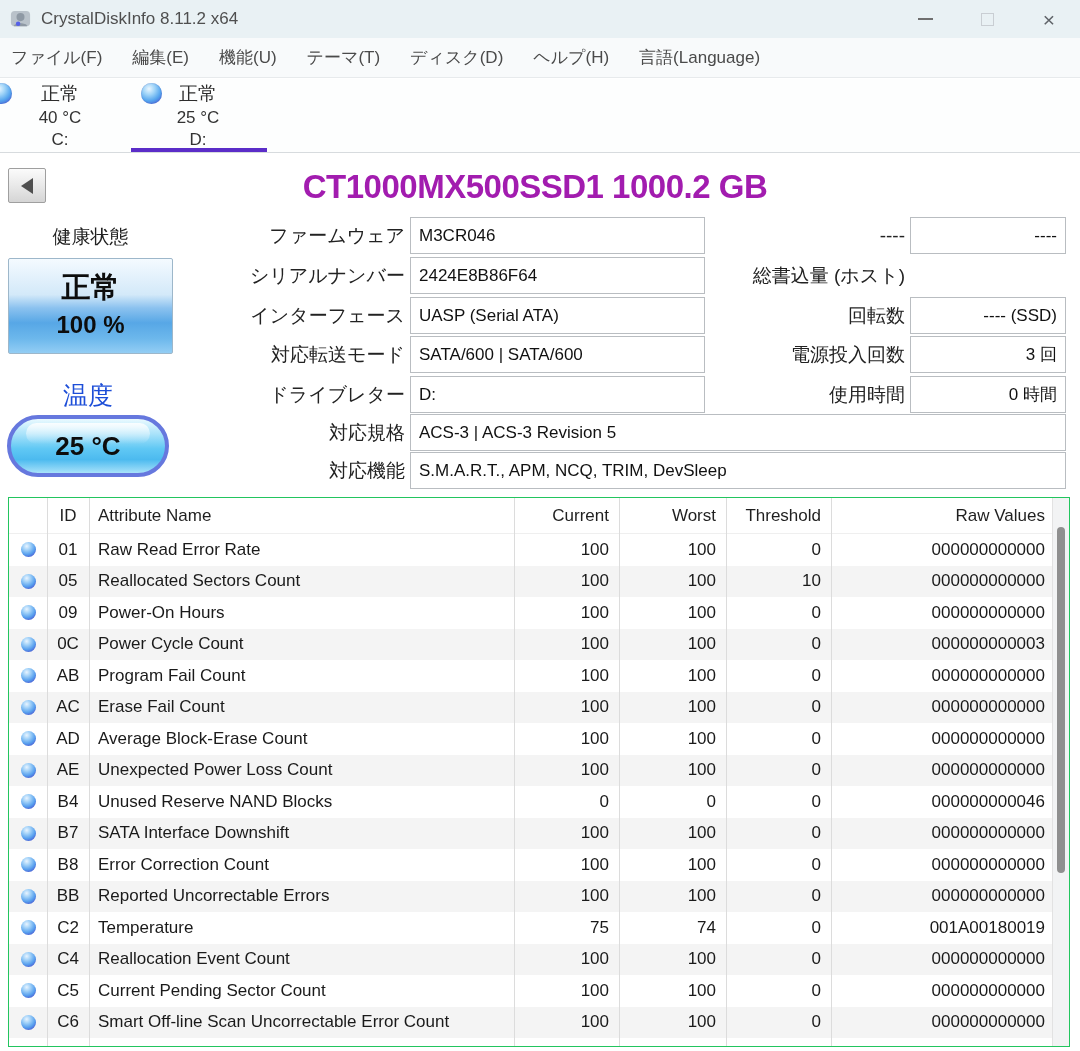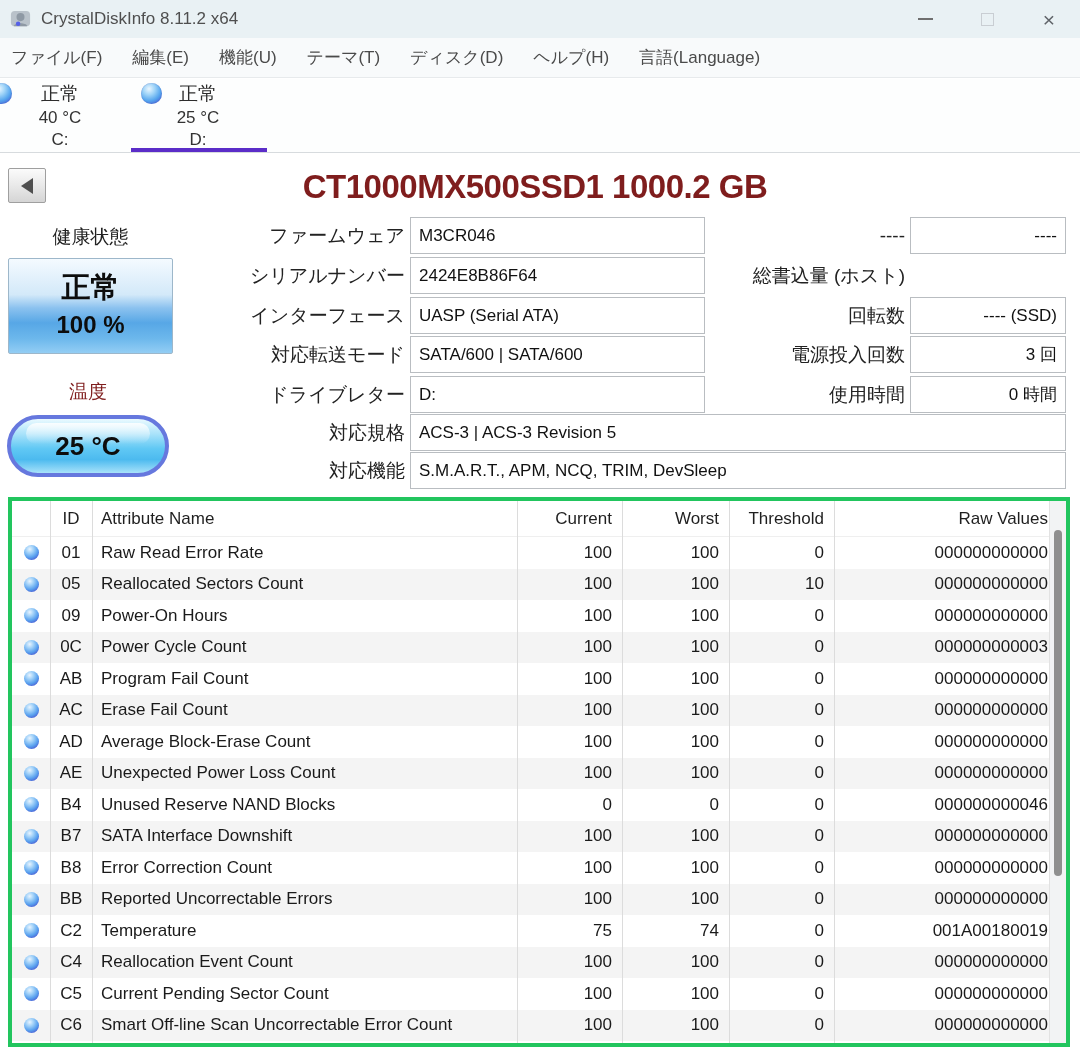--- a/index.html
+++ b/index.html
@@ -45,33 +45,33 @@
   
   #back-button { position:absolute; left:8px; top:168px; width:38px; height:35px;
     background:linear-gradient(180deg,#fbfbfb 0%,#e9e9e9 50%,#d5d5d5 100%);
     border:1px solid #9f9f9f; border-radius:2px;
     display:flex; align-items:center; justify-content:center; }
   #back-arrow { width:0; height:0; border-top:8px solid transparent; border-bottom:8px solid transparent;
     border-right:12px solid #4f4f4f; }
 
   
   #drive-title { position:absolute; left:180px; top:168px; width:710px; height:42px;
-    text-align:center; font-size:33px; font-weight:600; color:#7f1d1d; letter-spacing:-.5px; }
+    text-align:center; font-size:33px; font-weight:600; color:#a21caf; letter-spacing:-.5px; }
 
   
   #health-label { position:absolute; left:8px; top:224px; width:165px; text-align:center;
     font-size:19px; color:#222; }
   #health-box { position:absolute; left:8px; top:258px; width:165px; height:96px;
     border:1px solid #9db7ca; border-radius:2px;
     background:linear-gradient(180deg,#f4faff 0%,#d3e9f9 38%,#8cc2ef 52%,#57a7e6 68%,#6db8ec 85%,#93cdf4 100%);
     text-align:center; }
   #health-status { font-size:29px; font-weight:bold; color:#0d0d0d; margin-top:9px; }
   #health-percent { font-size:24px; font-weight:bold; color:#0d0d0d; margin-top:3px; }
   #temp-label { position:absolute; left:8px; top:379px; width:160px; text-align:center;
-    font-size:19px; color:#7f1d1d; }
+    font-size:25px; color:#1d4ed8; }
   #temp-pill { position:absolute; left:7px; top:415px; width:162px; height:62px;
     border-radius:31px; border:4px solid #6678de;
     background:linear-gradient(180deg,#eafaff 0%,#a8e2fa 28%,#60c8f4 55%,#4cbaef 75%,#a8e2fa 100%);
     display:flex; align-items:center; justify-content:center; position:absolute; overflow:hidden; }
   #temp-pill::after { content:""; position:absolute; left:10%; top:4px; width:80%; height:38%;
     border-radius:24px; background:linear-gradient(180deg,rgba(255,255,255,.85),rgba(255,255,255,0)); }
   #temp-value { font-size:26px; font-weight:bold; color:#0d0d0d; position:relative; z-index:2; }
 
   
   .frow { position:absolute; height:37px; }
@@ -88,21 +88,21 @@
   #fl0{top:217px} #fl1{top:257px} #fl2{top:297px} #fl3{top:336px} #fl4{top:376px}
   #fl5{top:414px} #fl6{top:452px}
   
   .rrow { left:600px; width:466px; }
   .rrow .flabel { right:161px; } 
   .rrow .fbox { left:310px; width:156px; }
   #fr0{top:217px} #fr1{top:257px} #fr2{top:297px} #fr3{top:336px} #fr4{top:376px}
 
   
   #smart-table { position:absolute; left:8px; top:497px; width:1062px; height:550px;
-    border:4px solid #22c55e; background:#fff; overflow:hidden; }
+    border:1px solid #22c55e; background:#fff; overflow:hidden; }
   .thead { display:flex; height:36px; align-items:center; border-bottom:1px solid #efefef;
     font-size:17px; color:#1f1f1f; }
   .trow { display:flex; height:31.5px; align-items:center; font-size:17px; color:#1a1a1a; }
   .trow.alt { background:#f4f4f4; }
   .tc { height:100%; display:flex; align-items:center; }
   .tc.orb { width:38px; justify-content:center; }
   .tc.id { width:42px; justify-content:center; }
   .tc.name { width:425px; padding-left:9px; }
   .tc.current { width:105px; justify-content:flex-end; padding-right:10px; }
   .tc.worst { width:107px; justify-content:flex-end; padding-right:10px; }

